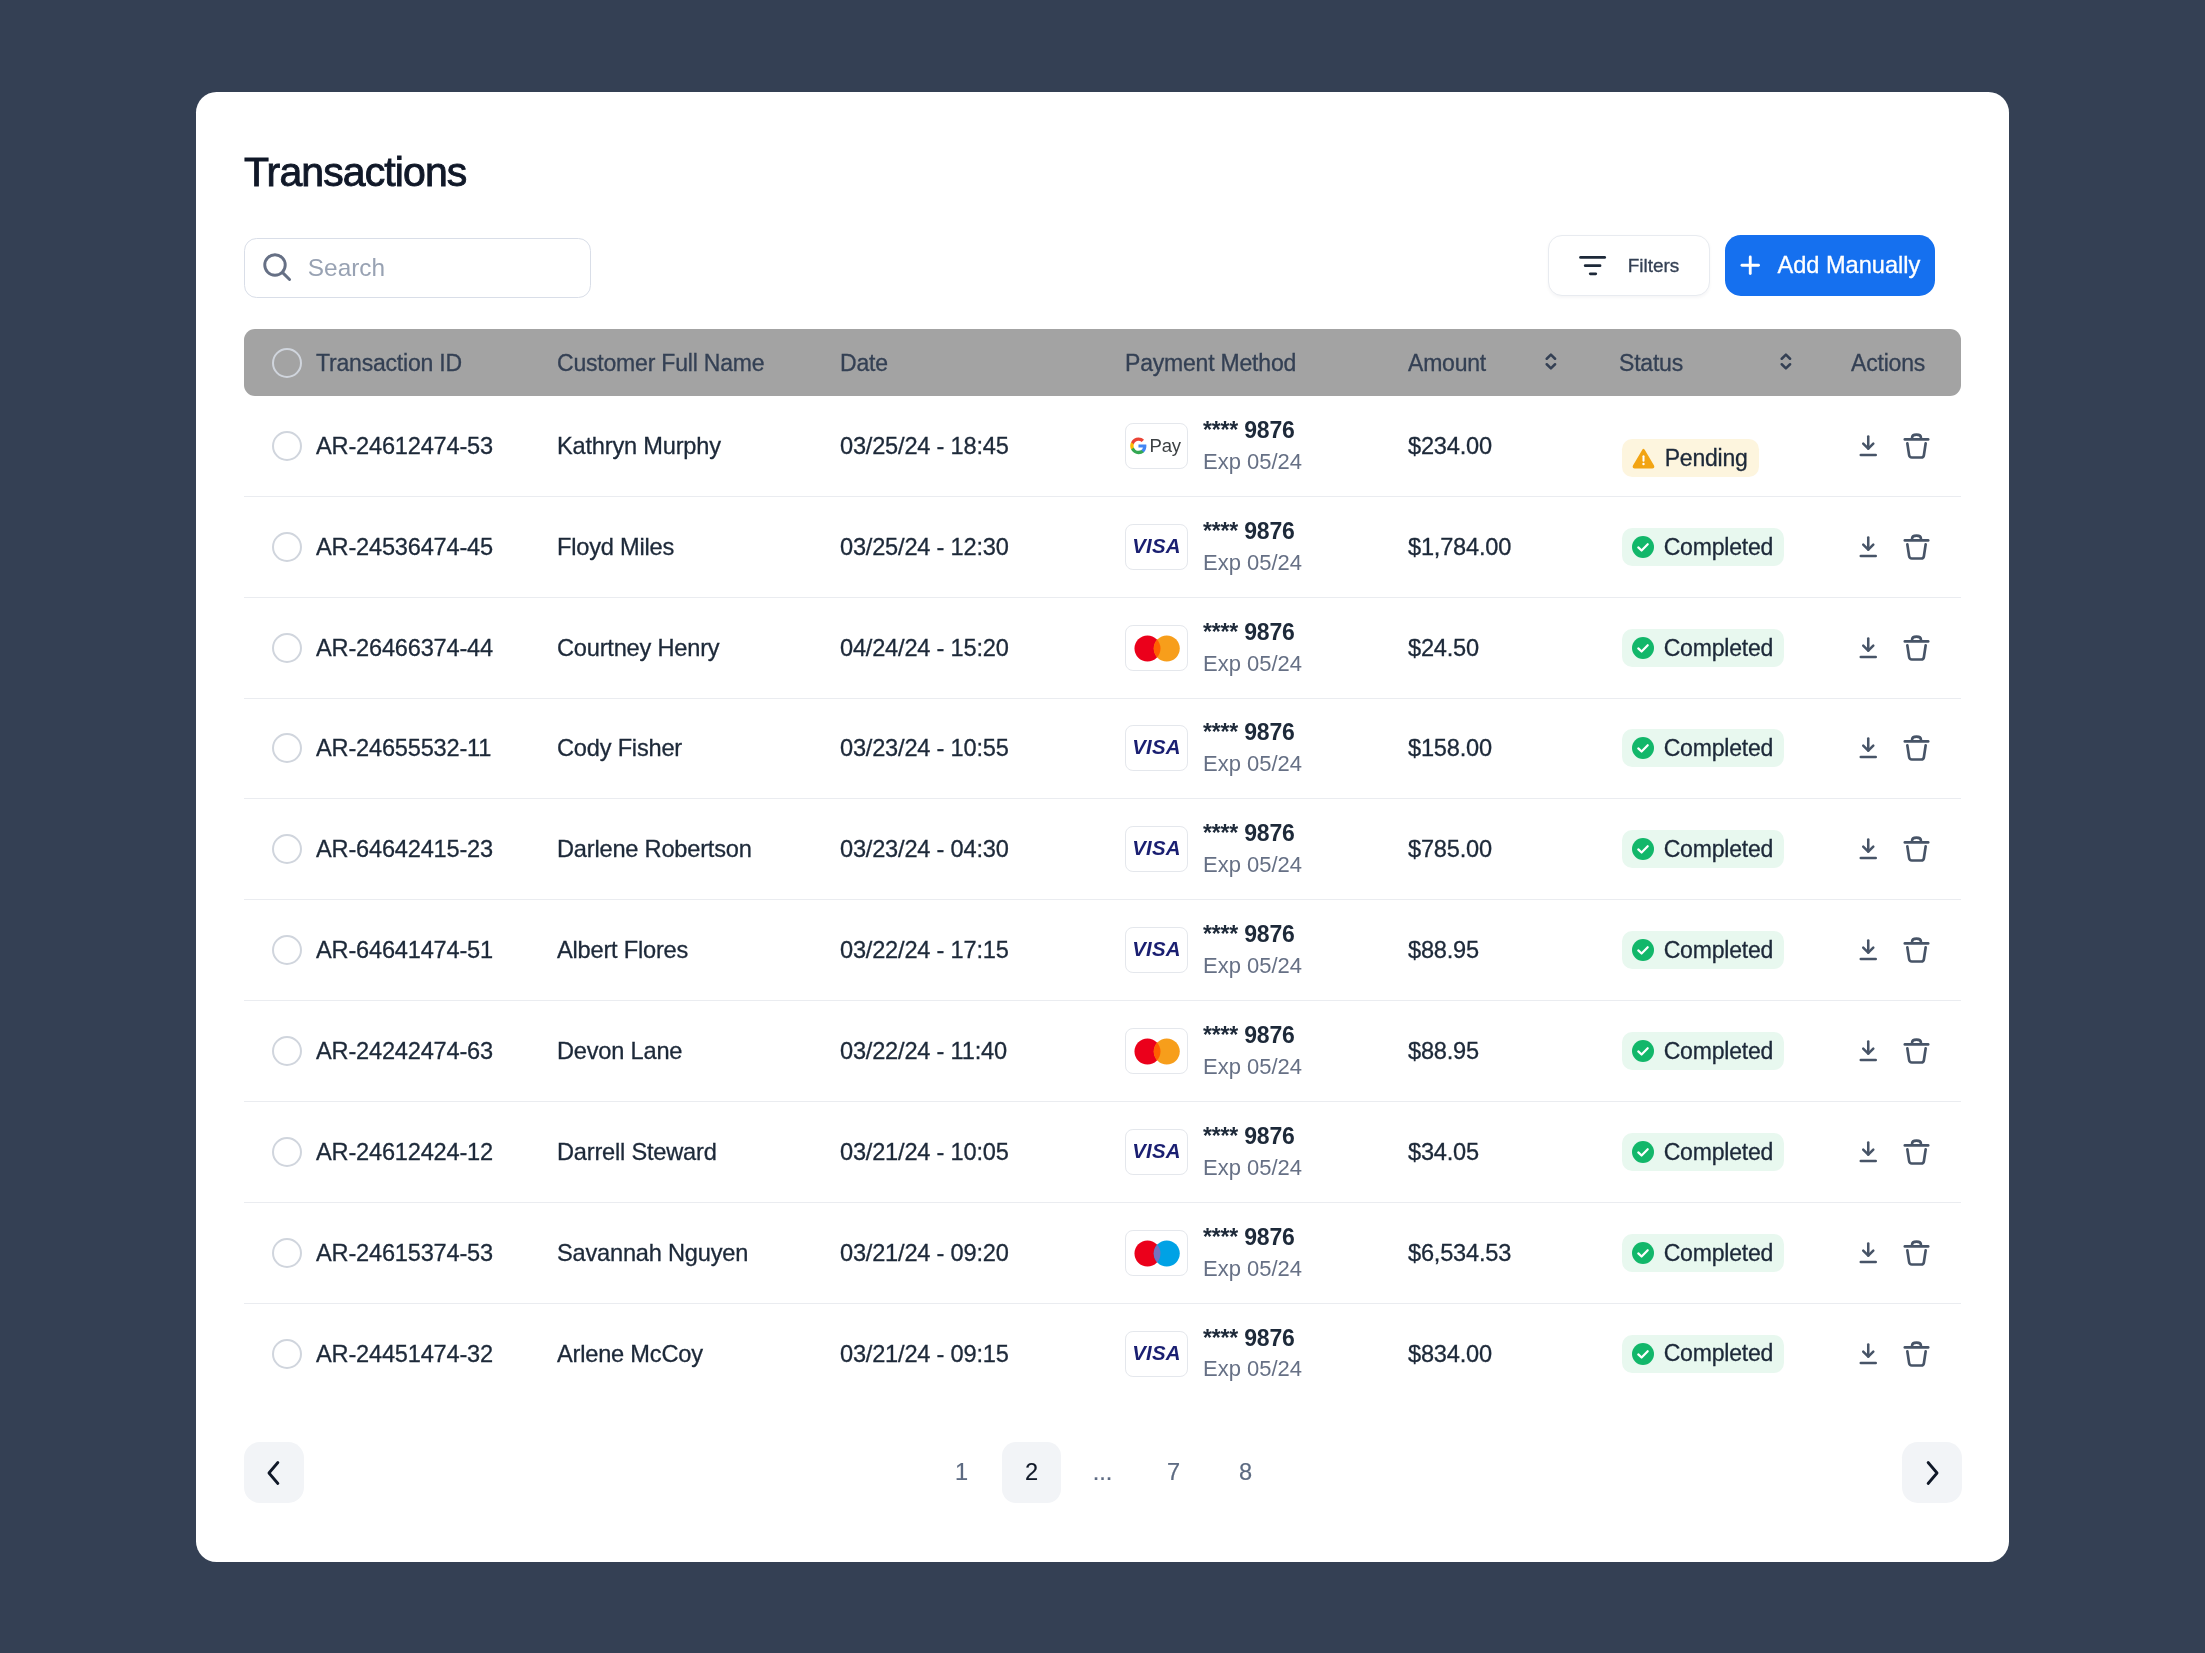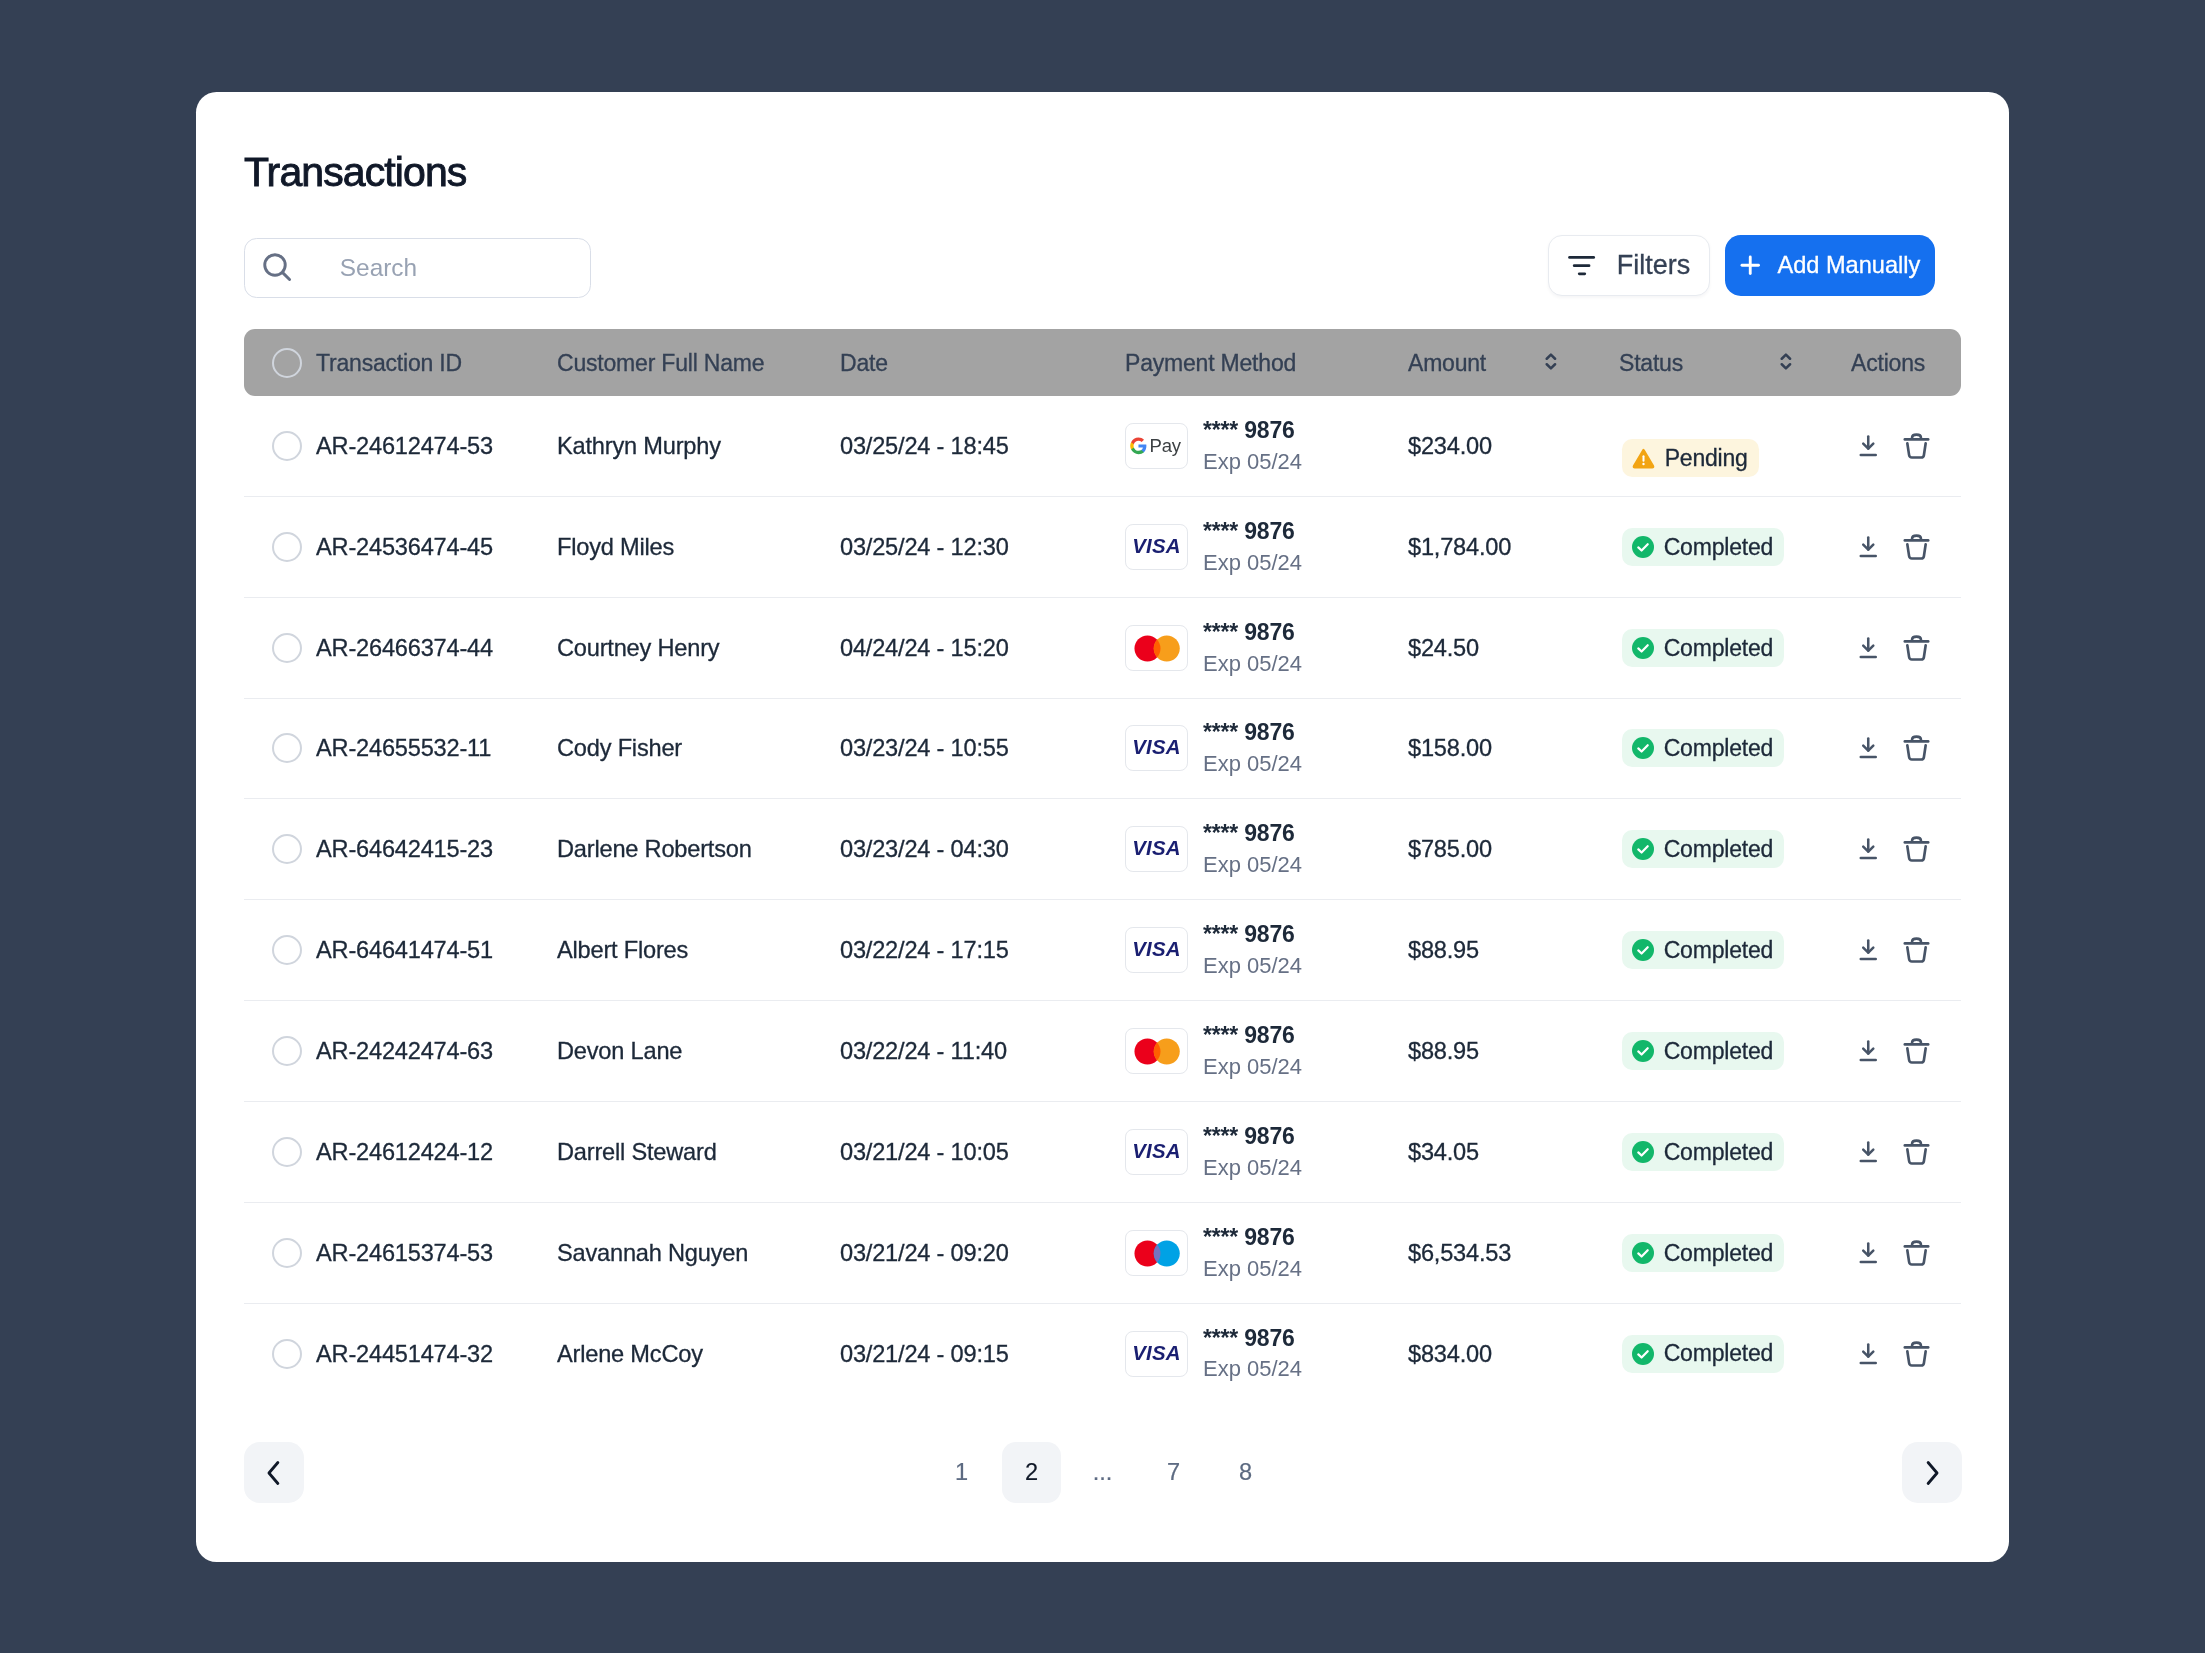--- a/index.html
+++ b/index.html
@@ -1,22 +1,22 @@
 <!DOCTYPE html>
 <html style="font-size:12.6px"><head><meta charset="utf-8"><title>Transactions</title><style>
 * { margin:0; padding:0; box-sizing:border-box; }
 html,body { width:2205px; height:1654px; background:#344054; font-family:"Liberation Sans",sans-serif; }
 .card { position:absolute; left:196px; top:92px; width:1813px; height:1470px; background:#fff; border-radius:20.5px; }
 .card > * { position:absolute; }
 h1 { left:48px; top:57px; font-size:41px; font-weight:400; letter-spacing:-0.9px; -webkit-text-stroke:0.9px currentColor; color:#101828; }
-.search { left:48px; top:146px; width:347px; height:60px; border:1.6px solid #D9DEE8; border-radius:12.6px; display:flex; align-items:center; padding-left:17.3px;gap:32px; }
+.search { left:48px; top:146px; width:347px; height:60px; border:1.6px solid #D9DEE8; border-radius:12.6px; display:flex; align-items:center; padding-left:17.3px; }
 .search span { margin-left:14px; font-size:24.4px; color:#98A2B3; }
 .btn { display:flex; align-items:center; justify-content:center; }
 .filters { left:1352px; top:143px; width:162px; height:61px; border:1.6px solid #E8EBF0; border-radius:14px; background:#fff; box-shadow:0 1.6px 3.2px rgba(16,24,40,.04); }
-.filters span { margin-left:21px; font-size:27px; color:#344054; font-weight:500; -webkit-text-stroke:0.3px currentColor; }
+.filters span { margin-left:21px; font-size:19px; color:#344054; font-weight:500; -webkit-text-stroke:0.3px currentColor; }
 .addbtn { left:1529px; top:143px; width:210px; height:61px; border-radius:15.8px; background:#1570EF; }
 .addbtn span { margin-left:17.3px; font-size:23.6px; color:#fff; font-weight:500; -webkit-text-stroke:0.3px #fff; }
 .thead { left:48px; top:237px; width:1717px; height:67px; background:#a3a3a3; border-radius:11px; font-size:23px; color:#344054; font-weight:500; letter-spacing:-0.2px;text-align:center; -webkit-text-stroke:0.3px currentColor; }
 .thead > * { position:absolute; top:50%; transform:translateY(-50%); white-space:nowrap; }
 .row { left:48px; width:1717px; height:101px; }
 .row.sep { border-bottom:1.6px solid #EAECF0; }
 .row > * { position:absolute; top:50%; transform:translateY(-50%); }
 .cell { white-space:nowrap; font-size:23.6px; color:#1D2939; font-weight:500; letter-spacing:-0.2px; -webkit-text-stroke:0.3px currentColor; }
 .cb { width:30px; height:30px; border:2px solid #D0D5DD; border-radius:50%; }
 .paybox { width:63px; height:46px; border:1.6px solid #E4E7EC; border-radius:7.9px; background:#fff; display:flex; align-items:center; justify-content:center; }

